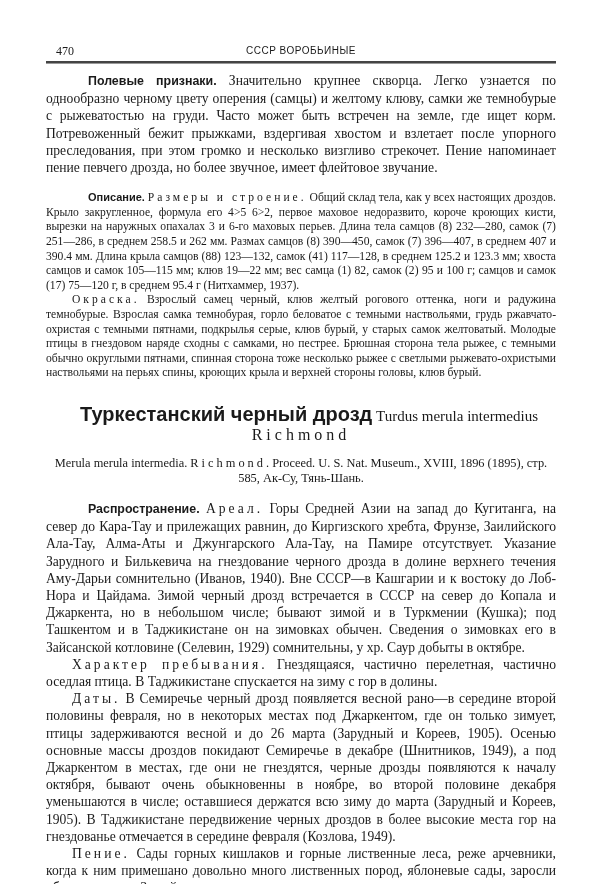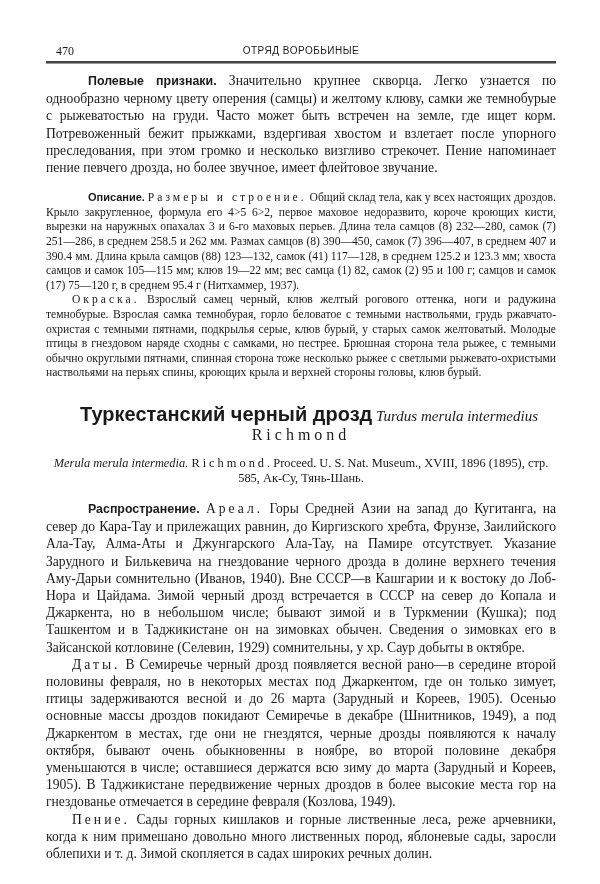--- a/index.html
+++ b/index.html
@@ -10,35 +10,35 @@
   .pnum { position: absolute; left: 0; top: 0; font-weight: normal; margin-left: 10px; }
   .running { position: absolute; left: 0; right: 0; top: 1px; text-align: center;
              font-family: "Liberation Sans", sans-serif; font-size: 10px; letter-spacing: 0.5px; }
   .rule { height: 2px; background: #444; margin-top: 1px; border-bottom: 1px solid #999; }
   p { margin: 0; text-align: justify; }
   .main { font-size: 13.6px; line-height: 17.2px; }
   .small { font-size: 11.6px; line-height: 14.6px; }
   .indent { text-indent: 26px; }
   .bold { font-weight: bold; font-family: "Liberation Sans", sans-serif; font-size: 12.4px; padding-left: 16px; }
   .sp { letter-spacing: 3px; }
-  .it { font-style: italic; }
+  .it { }
   .title { text-align: center; font-size: 15px; margin-top: 22px; }
   .title .bold { font-size: 20px; }
   .title .auth { letter-spacing: 4px; font-size: 16px; }
   .syn { font-size: 12.4px; line-height: 15px; text-align: center; margin-top: 12px; }
   .syn .auth { letter-spacing: 3px; }
   .gap-m { height: 14px; }
 </style>
 </head>
 <body>
 
 <div class="page">
   <div class="header">
     <span class="pnum">470</span>
-    <span class="running">ОТРЯД ВОРОБЬИНЫЕ</span>
+    <span class="running">СССР ВОРОБЬИНЫЕ</span>
   </div>
   <div class="rule"></div>
 
   <div style="height:8px"></div>
 
 
   <p class="main indent"><span class="bold">Полевые признаки.</span><span> Значительно крупнее скворца. Легко узнается по однообразно черному цвету оперения (самцы) и желтому клюву, самки же темнобурые с рыжеватостью на груди. Часто может быть встречен на земле, где ищет корм. Потревоженный бежит прыжками, вздергивая хвостом и взлетает после упорного преследования, при этом громко и несколько визгливо стрекочет. Пение напоминает пение певчего дрозда, но более звучное, имеет флейтовое звучание.</span></p>
 
   <div class="gap-m"></div>
 
@@ -51,18 +51,19 @@
     <span class="it">Turdus merula intermedius</span>
     <span class="auth">Richmond</span>
   </div>
 
   <div class="syn"><span class="it">Merula merula intermedia.</span> <span class="auth">Richmond</span><span>. Proceed. U. S. Nat. Museum., XVIII, 1896 (1895), стр. 585,  Ак-Су,  Тянь-Шань.</span></div>
 
   <div class="gap-m"></div>
 
   <p class="main indent"><span class="bold">Распространение.</span> <span class="sp">Ареал.</span><span> Горы Средней Азии на запад до Кугитанга, на север до Кара-Тау и прилежащих равнин, до Киргизского хребта, Фрунзе, Заилийского Ала-Тау, Алма-Аты и Джунгарского Ала-Тау, на Памире отсутствует. Указание Зарудного и Билькевича на гнездование черного дрозда в долине верхнего течения Аму-Дарьи сомнительно (Иванов, 1940). Вне СССР—в Кашгарии и к востоку до Лоб-Нора и Цайдама. Зимой черный дрозд встречается в СССР на север до Копала и Джаркента, но в небольшом числе; бывают зимой и в Туркмении (Кушка); под Ташкентом и в Таджикистане он на зимовках обычен. Сведения о зимовках его в Зайсанской котловине (Селевин, 1929) сомнительны, у хр. Саур добыты в октябре.</span></p>
 
+  <p class="main indent"><span class="sp">Характер пребывания.</span><span> Гнездящаяся, частично перелетная, частично оседлая птица. В Таджикистане спускается на зиму с гор в долины.</span></p>
 
   <p class="main indent"><span class="sp">Даты.</span><span> В Семиречье черный дрозд появляется весной рано—в середине второй половины февраля, но в некоторых местах под Джаркентом, где он только зимует, птицы задерживаются весной и до 26 марта (Зарудный и Кореев, 1905). Осенью основные массы дроздов покидают Семиречье в декабре (Шнитников, 1949), а под Джаркентом в местах, где они не гнездятся, черные дрозды появляются к началу октября, бывают очень обыкновенны в ноябре, во второй половине декабря уменьшаются в числе; оставшиеся держатся всю зиму до марта (Зарудный и Кореев, 1905). В Таджикистане передвижение черных дроздов в более высокие места гор на гнездованье отмечается в середине февраля (Козлова, 1949).</span></p>
 
   <p class="main indent"><span class="sp">Пение.</span><span> Сады горных кишлаков и горные лиственные леса, реже арчевники, когда к ним примешано довольно много лиственных пород, яблоневые сады, заросли облепихи и т. д. Зимой скопляется в садах широких речных долин.</span></p>
 
 </div>
 
 </body></html>

